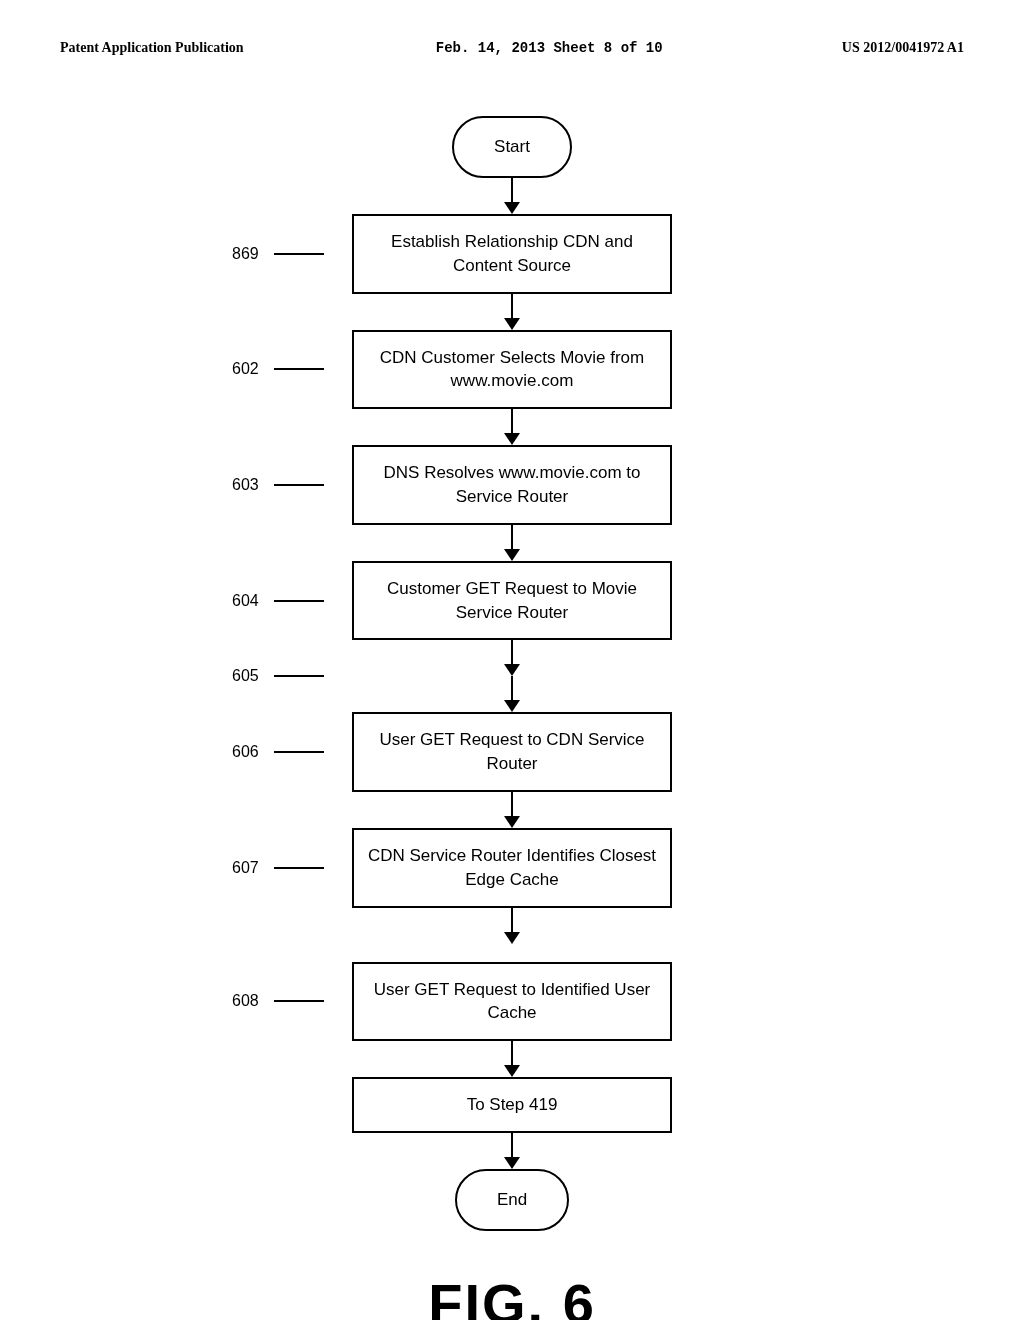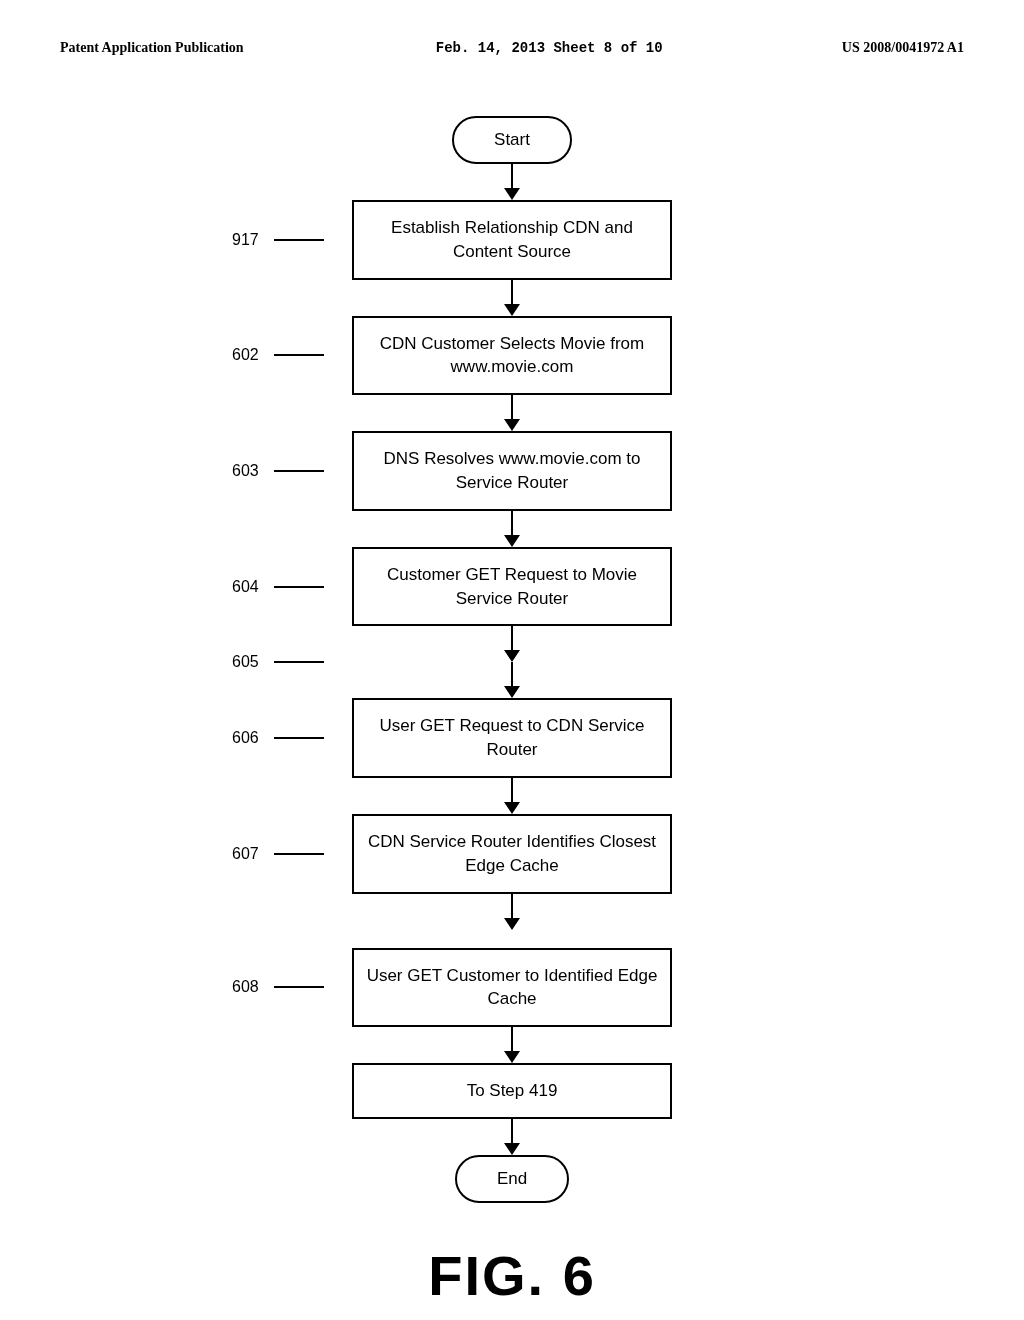--- a/index.html
+++ b/index.html
@@ -75,21 +75,21 @@
       width: 320px;
       font-size: 17px;
       font-family: Arial, sans-serif;
       line-height: 1.4;
       background: #fff;
     }
 
     .box-rounded {
       border: 2px solid #000;
       border-radius: 50px;
-      padding: 12px 40px;
+      padding: 19px 40px;
       text-align: center;
       font-size: 17px;
       font-family: Arial, sans-serif;
       background: #fff;
       display: inline-block;
     }
 
     
     .arrow-down {
       display: flex;
@@ -124,36 +124,36 @@
     }
   </style>
 </head>
 <body>
 
 <div class="page">
 
   <div class="header">
     <div class="header-left">Patent Application Publication</div>
     <div class="header-center">Feb. 14, 2013   Sheet 8 of 10</div>
-    <div class="header-right">US 2008/0041972 A1</div>
+    <div class="header-right">US 2012/0041972 A1</div>
   </div>
 
   <div class="flowchart">
 
     <div class="flow-row">
       <div class="box-rounded">Start</div>
     </div>
 
     <div class="arrow-down">
       <div class="arrow-line"></div>
       <div class="arrow-head"></div>
     </div>
 
     <div class="flow-row" style="position:relative;">
-      <span class="step-label">917</span>
+      <span class="step-label">869</span>
       <div style="position:absolute;left:62px;top:50%;transform:translateY(-50%);display:flex;align-items:center;">
         <div style="width:50px;height:2px;background:#000;"></div>
       </div>
       <div class="box">Establish Relationship CDN and Content Source</div>
     </div>
 
     <div class="arrow-down">
       <div class="arrow-line"></div>
       <div class="arrow-head"></div>
     </div>
@@ -233,21 +233,21 @@
     <div class="arrow-down">
       <div class="arrow-line"></div>
       <div class="arrow-head"></div>
     </div>
 
     <div class="flow-row" style="position:relative;margin-top:18px;">
       <span class="step-label">608</span>
       <div style="position:absolute;left:62px;top:50%;transform:translateY(-50%);display:flex;align-items:center;">
         <div style="width:50px;height:2px;background:#000;"></div>
       </div>
-      <div class="box">User GET Customer to Identified Edge Cache</div>
+      <div class="box">User GET Request to Identified User Cache</div>
     </div>
 
     <div class="arrow-down">
       <div class="arrow-line"></div>
       <div class="arrow-head"></div>
     </div>
 
     <div class="flow-row">
       <div class="box">To Step 419</div>
     </div>

